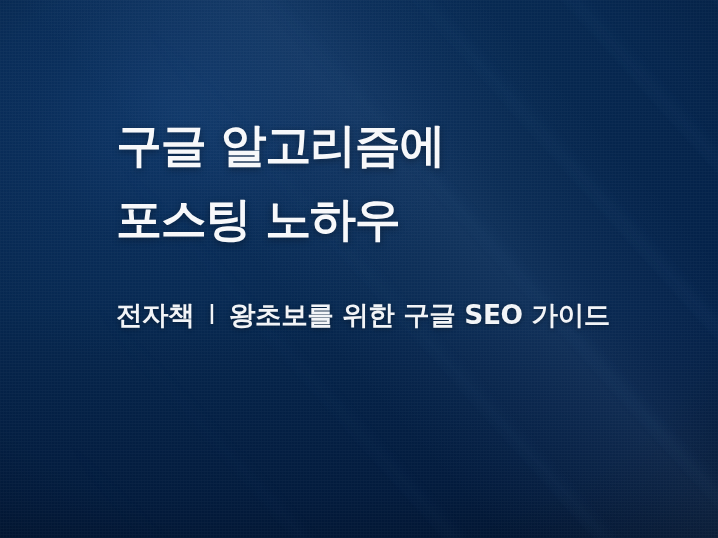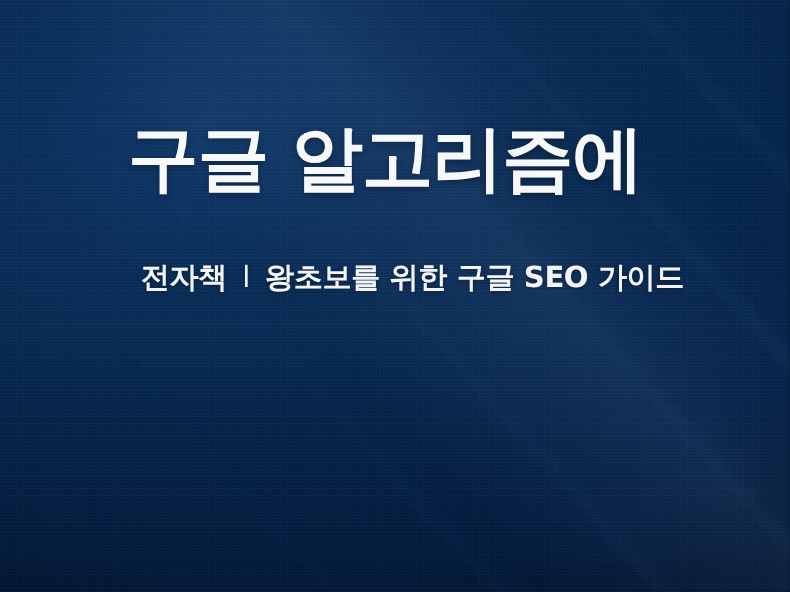--- a/index.html
+++ b/index.html
@@ -100,32 +100,32 @@
   .content {
     position: absolute;
     left: 116px;
     top: 108px;
     right: 24px;
   }
 
   .headline {
     margin: 0;
     color: #f7f8fa;
-    font-size: 65px;
+    font-size: 46px;
     line-height: 74px;
     font-weight: 700;
     letter-spacing: -1.2px;
     text-shadow: 0 2px 7px rgba(0,0,0,0.35);
     white-space: nowrap;
   }
 
   .headline-line { display: block; }
 
   .subtitle {
-    margin: 12px;
+    margin: 0;
     padding-top: 42px;
     color: #f2f4f7;
     font-size: 26.5px;
     line-height: 34px;
     font-weight: 600;
     letter-spacing: -0.4px;
     text-shadow: 0 1px 5px rgba(0,0,0,0.35);
     white-space: nowrap;
   }
 
@@ -145,20 +145,21 @@
   <div class="bg-vert"></div>
   <div class="bg-streaks"></div>
   <div class="bg-sweep"></div>
   <div class="bg-grain"></div>
   <div class="bg-vignette"></div>
 
   <div class="content">
 
     <h1 class="headline">
       <span class="headline-line">구글 알고리즘에</span>
+      <span class="headline-line">포스팅 노하우</span>
     </h1>
 
     <p class="subtitle">
       <span>전자책</span>
       <span class="sep">l</span>
       <span>왕초보를 위한 구글 SEO 가이드</span>
     </p>
 
   </div>
 </div>

